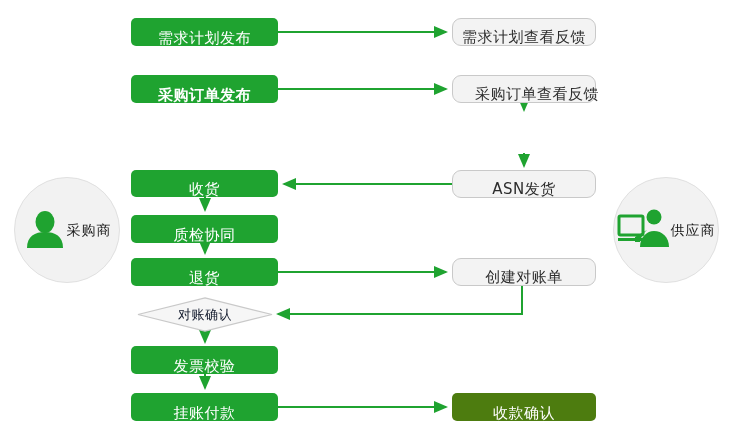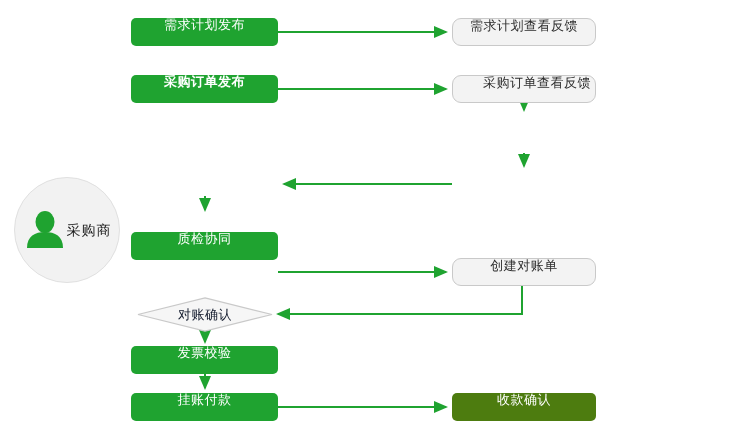--- a/index.html
+++ b/index.html
@@ -14,23 +14,23 @@
     position: relative;
     width: 731px;
     height: 436px;
     background: #ffffff;
     overflow: hidden;
   }
   .node {
     position: absolute;
     box-sizing: border-box;
     display: flex;
-    align-items: flex-start;
+    align-items: flex-end;
     justify-content: center;
-    font-size: 13px;
+    font-size: 15px;
     line-height: 1;
     letter-spacing: 0.5px;
     white-space: nowrap;
     z-index: 3;
   }
   .node-green {
     background: #1fa330;
     color: #ffffff;
     border-radius: 5px;
   }
@@ -144,44 +144,65 @@
   <div class="actor" style="left:14px; top:177px;">
     <span class="actor-icon">
       <svg width="44" height="40" viewBox="0 0 44 40">
         <ellipse cx="22" cy="12" rx="9.5" ry="11" fill="#1fa330"></ellipse>
         <path d="M4,38 C4,26 12,22 22,22 C32,22 40,26 40,38 Z" fill="#1fa330"></path>
       </svg>
     </span>
     <span class="actor-label">采购商</span>
   </div>
 
+  <div class="actor" style="left:613px; top:177px;">
+    <span class="actor-icon">
+      <svg width="54" height="42" viewBox="0 0 54 42">
+        <rect x="2" y="7" width="24" height="19" rx="1.5" fill="none" stroke="#1fa330" stroke-width="3"></rect>
+        <path d="M1,29 L27,29 L27,32 L1,32 Z" fill="#1fa330"></path>
+        <circle cx="37" cy="8" r="7.5" fill="#1fa330"></circle>
+        <path d="M23,38 C23,28 30,22 37,22 C45,22 52,28 52,38 Z" fill="#1fa330"></path>
+        <path d="M30,21 C26,24 24,28 23,33 L18,33 L18,28 Z" fill="#1fa330"></path>
+      </svg>
+    </span>
+    <span class="actor-label">供应商</span>
+  </div>
 
   <div class="node node-green" style="left:131px; top:18px; width:147px; height:28px;">
     <span>需求计划发布</span>
   </div>
 
   <div class="node node-gray" style="left:452px; top:18px; width:144px; height:28px;">
     <span>需求计划查看反馈</span>
   </div>
 
   <div class="node node-green" style="left:131px; top:75px; width:147px; height:28px;font-weight:bold;">
     <span>采购订单发布</span>
   </div>
 
   <div class="node node-gray" style="left:452px; top:75px; width:144px; height:28px;padding-left:26px;">
     <span>采购订单查看反馈</span>
   </div>
 
 
-
-
-  <div class="node node-green" style="left:131px; top:215px; width:147px; height:28px;margin-top:17px;">
+  <div class="node node-gray" style="left:452px; top:170px; width:144px; height:28px;">
+    <span>ASN发货</span>
+  </div>
+
+  <div class="node node-green" style="left:131px; top:170px; width:147px; height:27px;">
+    <span>收货</span>
+  </div>
+
+  <div class="node node-green" style="left:131px; top:215px; width:147px; height:28px;">
     <span>质检协同</span>
   </div>
 
+  <div class="node node-green" style="left:131px; top:258px; width:147px; height:28px;">
+    <span>退货</span>
+  </div>
 
   <div class="node node-gray" style="left:452px; top:258px; width:144px; height:28px;">
     <span>创建对账单</span>
   </div>
 
   <div class="diamond-wrap diamond-white" style="left:137px; top:297px; width:136px; height:35px;">
     <svg width="136" height="35" viewBox="0 0 136 35">
       <polygon points="68,0.8 135,17.5 68,34.2 1,17.5" fill="#f6f6f6" stroke="#c9c9c9" stroke-width="1.2"></polygon>
     </svg>
     <span class="diamond-label">对账确认</span>

